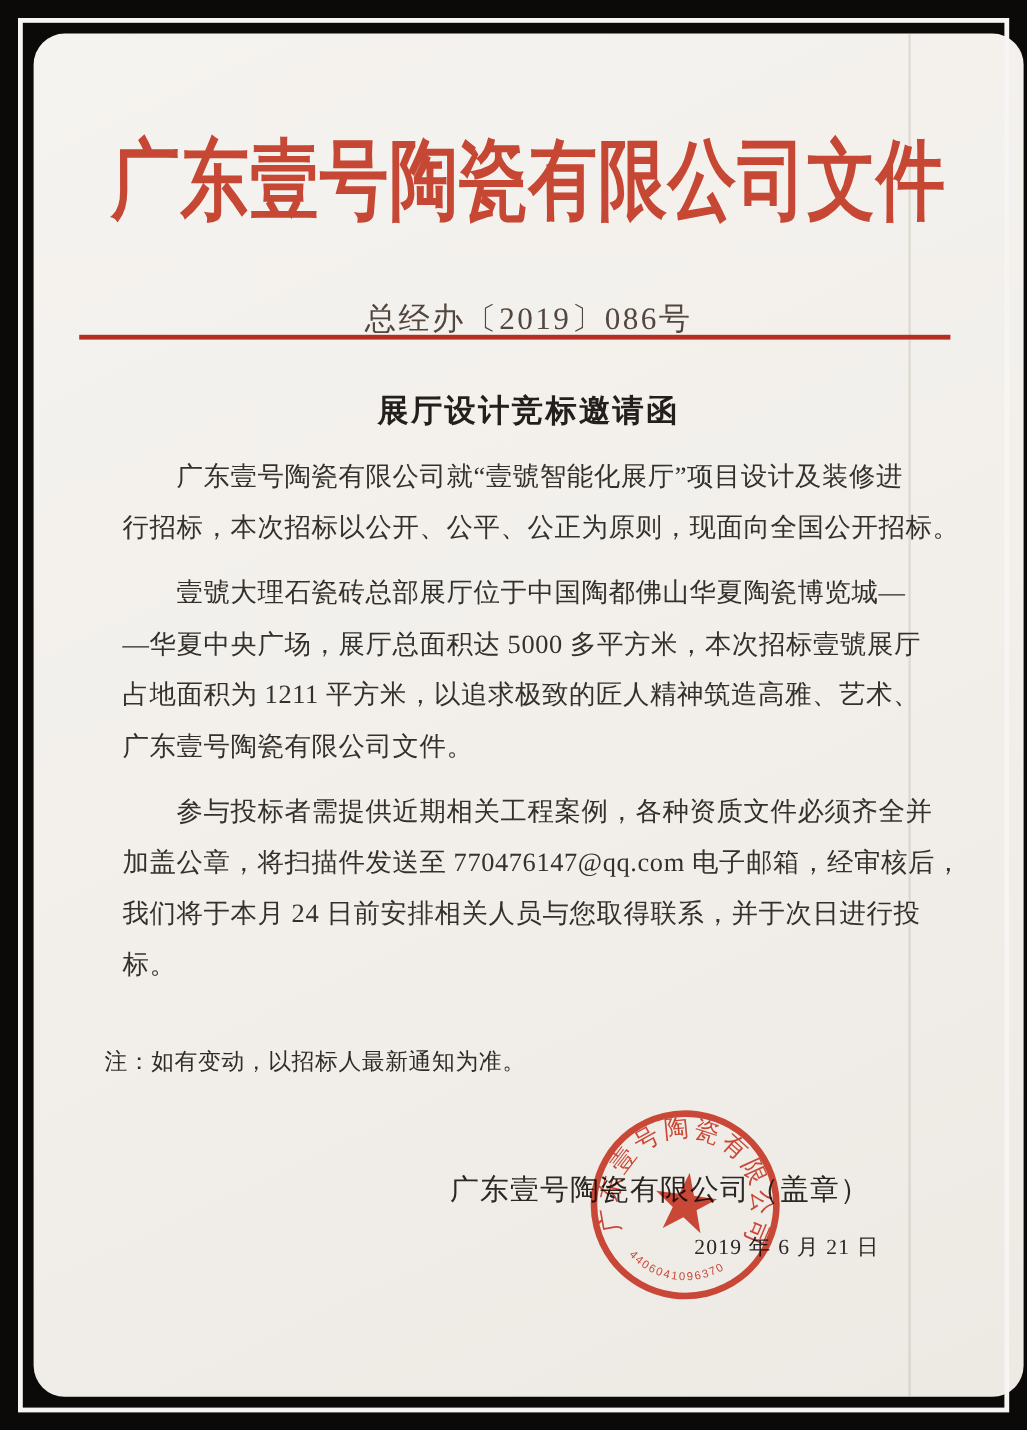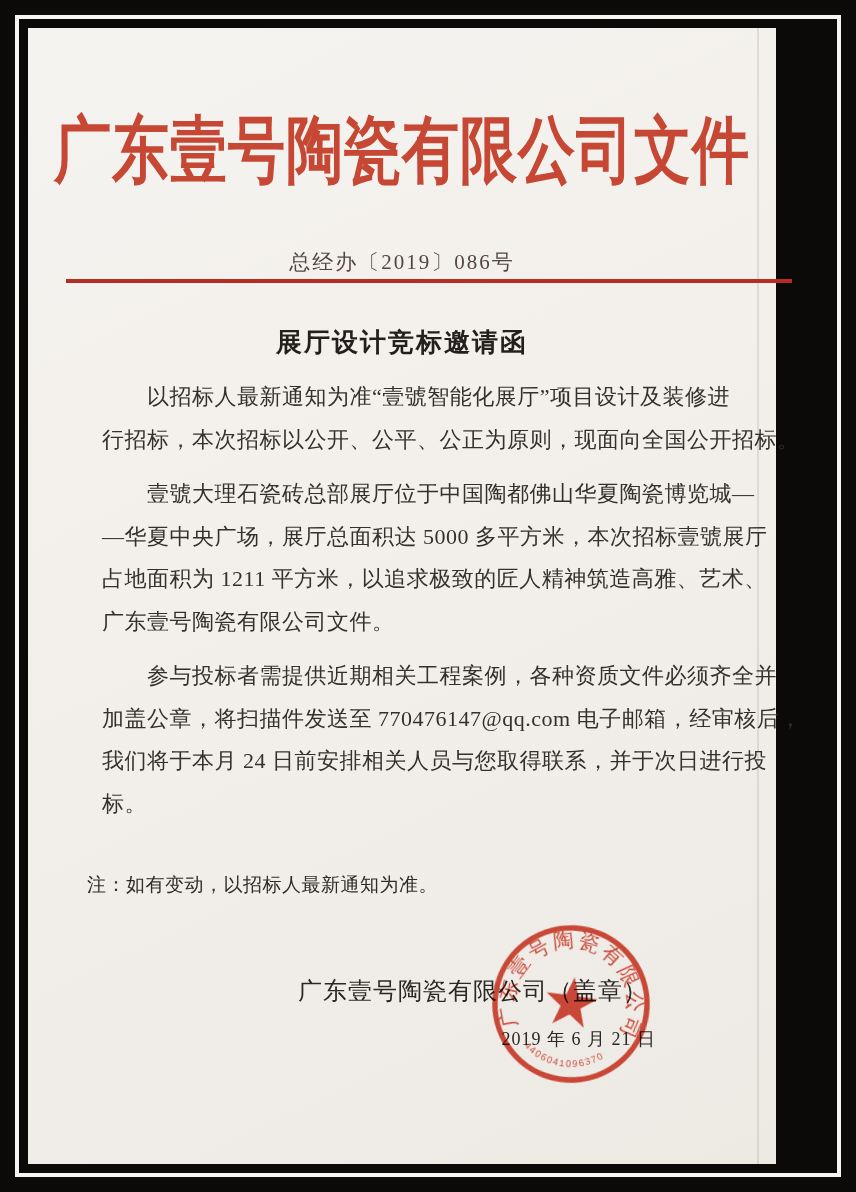--- a/index.html
+++ b/index.html
@@ -7,36 +7,37 @@
     width:856px;height:1192px;position:relative;overflow:hidden;
     background:#0b0a09;
     font-family:"Liberation Serif","DejaVu Serif",serif;
   }
   
   .pinstripe{
     position:absolute;left:15px;top:15px;right:15px;bottom:15px;
     border:4px solid #f6f5f3;pointer-events:none;z-index:4;
   }
   .paper{
-    position:absolute;left:28px;top:28px;width:748px;height:1136px;
+    position:absolute;left:28px;top:28px;width:825px;height:1136px;
     background:linear-gradient(155deg,#f5f3ef 0%,#f2efeb 55%,#edeae4 100%);
     z-index:1;
+    border-radius:26px;
   }
   .paper-crease{
     position:absolute;top:0;left:729px;width:2px;height:100%;
     background:rgba(175,165,150,0.30);
   }
   .header-title{
     position:absolute;top:74px;left:0;width:100%;text-align:center;
     font-size:57px;font-weight:bold;color:#c64733;letter-spacing:1px;
     transform:scaleY(1.28);transform-origin:center top;white-space:nowrap;
   }
   .doc-number{
     position:absolute;top:220px;left:0;width:100%;text-align:center;
-    font-size:21px;color:#53463f;letter-spacing:2px;
+    font-size:26px;color:#53463f;letter-spacing:2px;
   }
   .red-line{
     position:absolute;top:251px;left:38px;width:726px;height:4px;
     background:#b62e22;
   }
   .letter-title{
     position:absolute;top:297px;left:0;width:100%;text-align:center;
     font-size:26px;font-weight:bold;color:#221f1c;letter-spacing:2px;font-family:Liberation Serif, serif;
   }
   .body-text{
@@ -74,21 +75,21 @@
 
   <div class="header-title">广东壹号陶瓷有限公司文件</div>
 
   <div class="doc-number">总经办〔2019〕086号</div>
 
   <div class="red-line"></div>
 
   <div class="letter-title">展厅设计竞标邀请函</div>
 
   <div class="body-text">
-    <div class="body-line indent">以招标人最新通知为准“壹號智能化展厅”项目设计及装修进</div>
+    <div class="body-line indent">广东壹号陶瓷有限公司就“壹號智能化展厅”项目设计及装修进</div>
     <div class="body-line">行招标，本次招标以公开、公平、公正为原则，现面向全国公开招标。</div>
     <div class="body-line indent para-gap">壹號大理石瓷砖总部展厅位于中国陶都佛山华夏陶瓷博览城—</div>
     <div class="body-line">—华夏中央广场，展厅总面积达 5000 多平方米，本次招标壹號展厅</div>
     <div class="body-line">占地面积为 1211 平方米，以追求极致的匠人精神筑造高雅、艺术、</div>
     <div class="body-line">广东壹号陶瓷有限公司文件。</div>
     <div class="body-line indent para-gap">参与投标者需提供近期相关工程案例，各种资质文件必须齐全并</div>
     <div class="body-line">加盖公章，将扫描件发送至 770476147@qq.com 电子邮箱，经审核后，</div>
     <div class="body-line">我们将于本月 24 日前安排相关人员与您取得联系，并于次日进行投</div>
     <div class="body-line">标。</div>
   </div>

